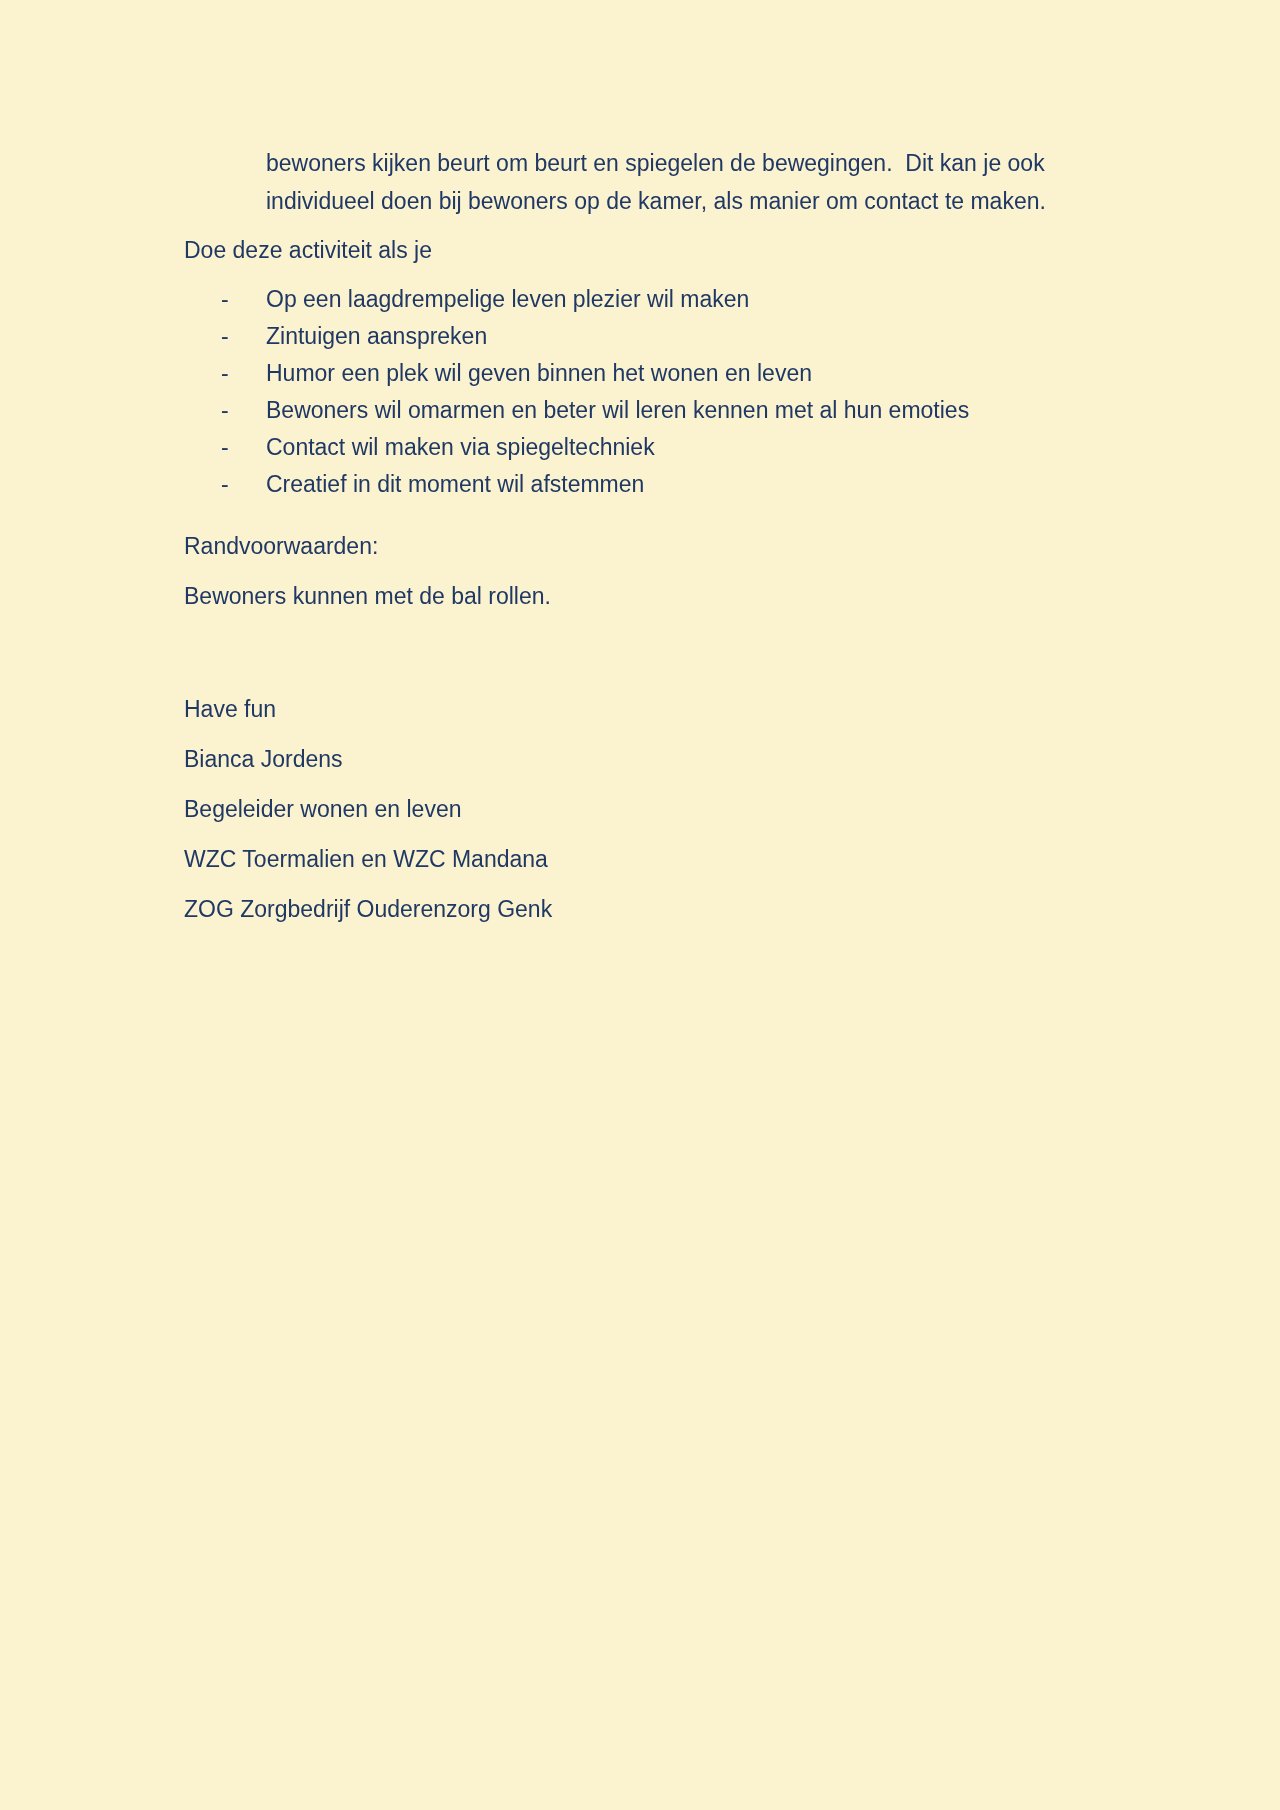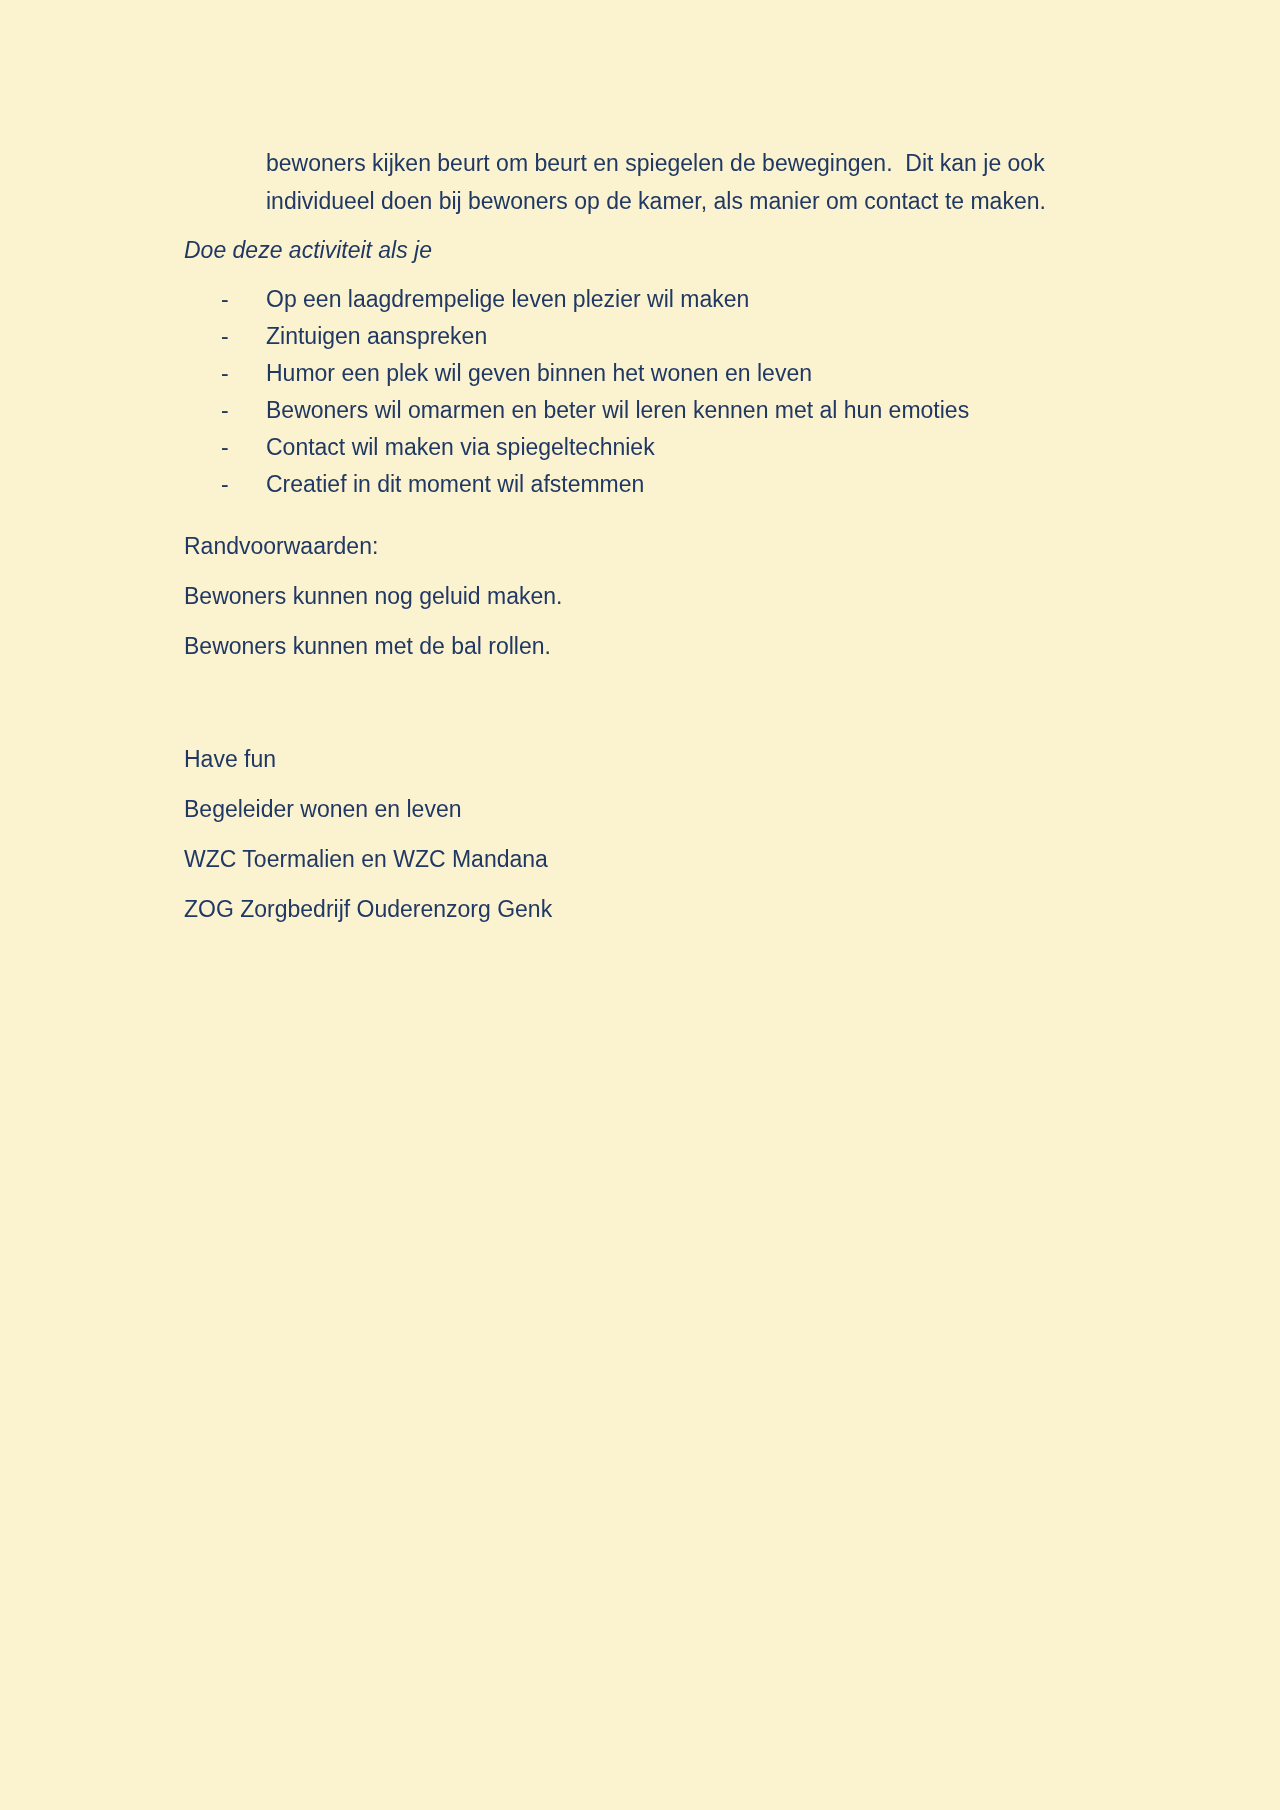--- a/index.html
+++ b/index.html
@@ -34,21 +34,20 @@
     margin: 0 0 12px 0;
   }
   p.intro {
     margin-left: 82px;
     max-width: 890px;
     white-space: pre-wrap;
     margin-bottom: 11px;
   }
   p.list-intro {
     margin-bottom: 12px;
-    font-style: italic;
   }
   ul.bullets {
     list-style: none;
     margin: 0 0 24px 0;
     padding: 0;
   }
   ul.bullets li {
     display: flex;
     padding-left: 37px;
     line-height: 37px;
@@ -96,28 +95,28 @@
       </li>
       <li>
         <span class="dash">-</span>
         <span>Creatief in dit moment wil afstemmen</span>
       </li>
     </ul>
 
     <p>Randvoorwaarden:</p>
 
 
-    <p>Bewoners kunnen nog geluid maken.</p>
 
     <p>Bewoners kunnen met de bal rollen.</p>
 
     <div class="blank-gap"></div>
 
     <p>Have fun</p>
 
+    <p>Bianca Jordens</p>
 
     <p>Begeleider wonen en leven</p>
 
     <p>WZC Toermalien en WZC Mandana</p>
 
     <p>ZOG Zorgbedrijf Ouderenzorg Genk</p>
 
   </div>
 </div>
 

